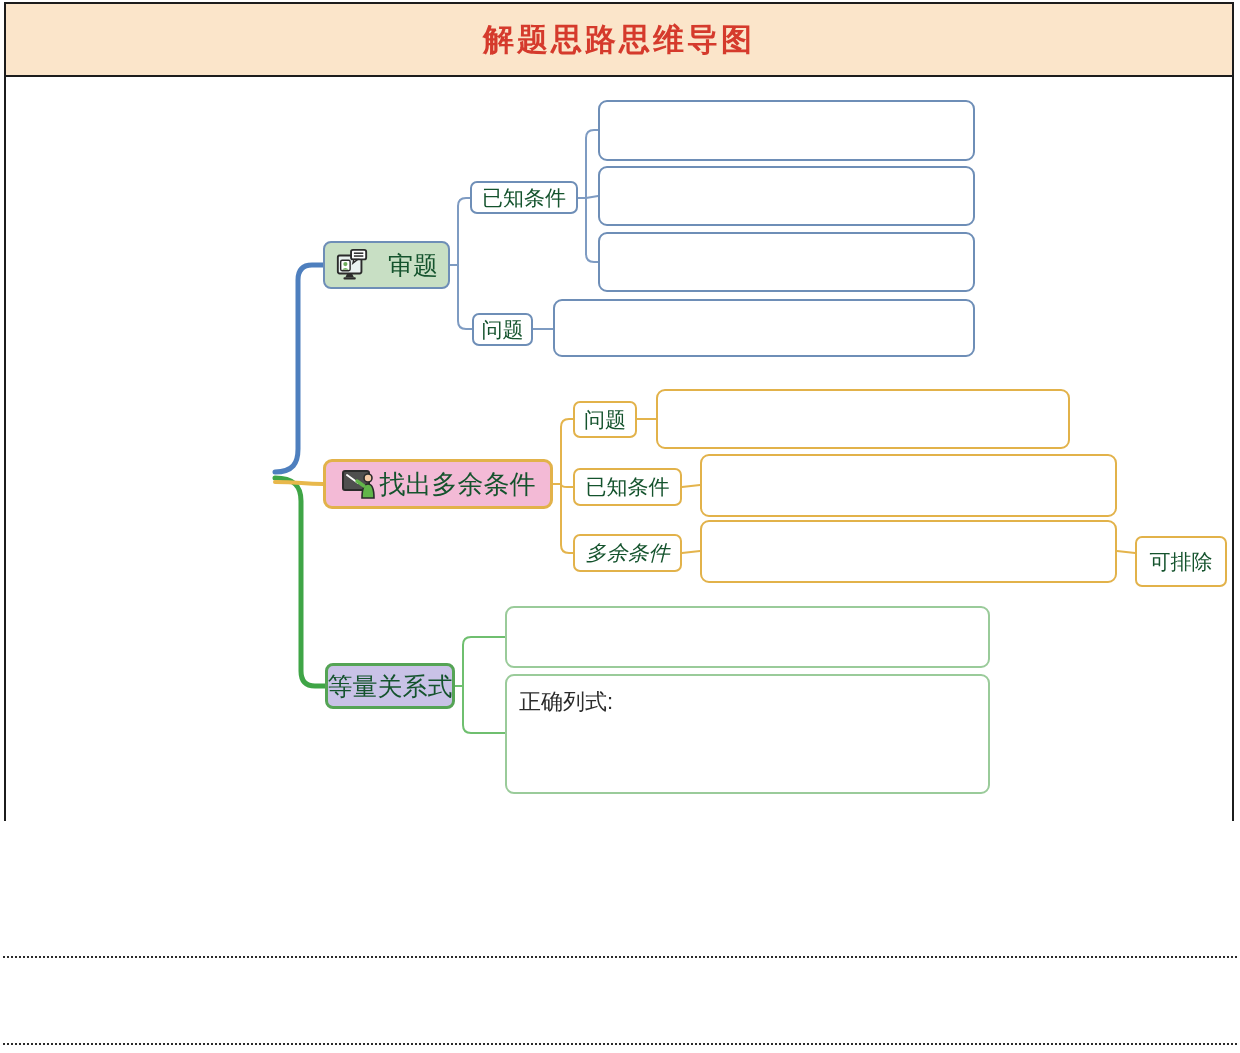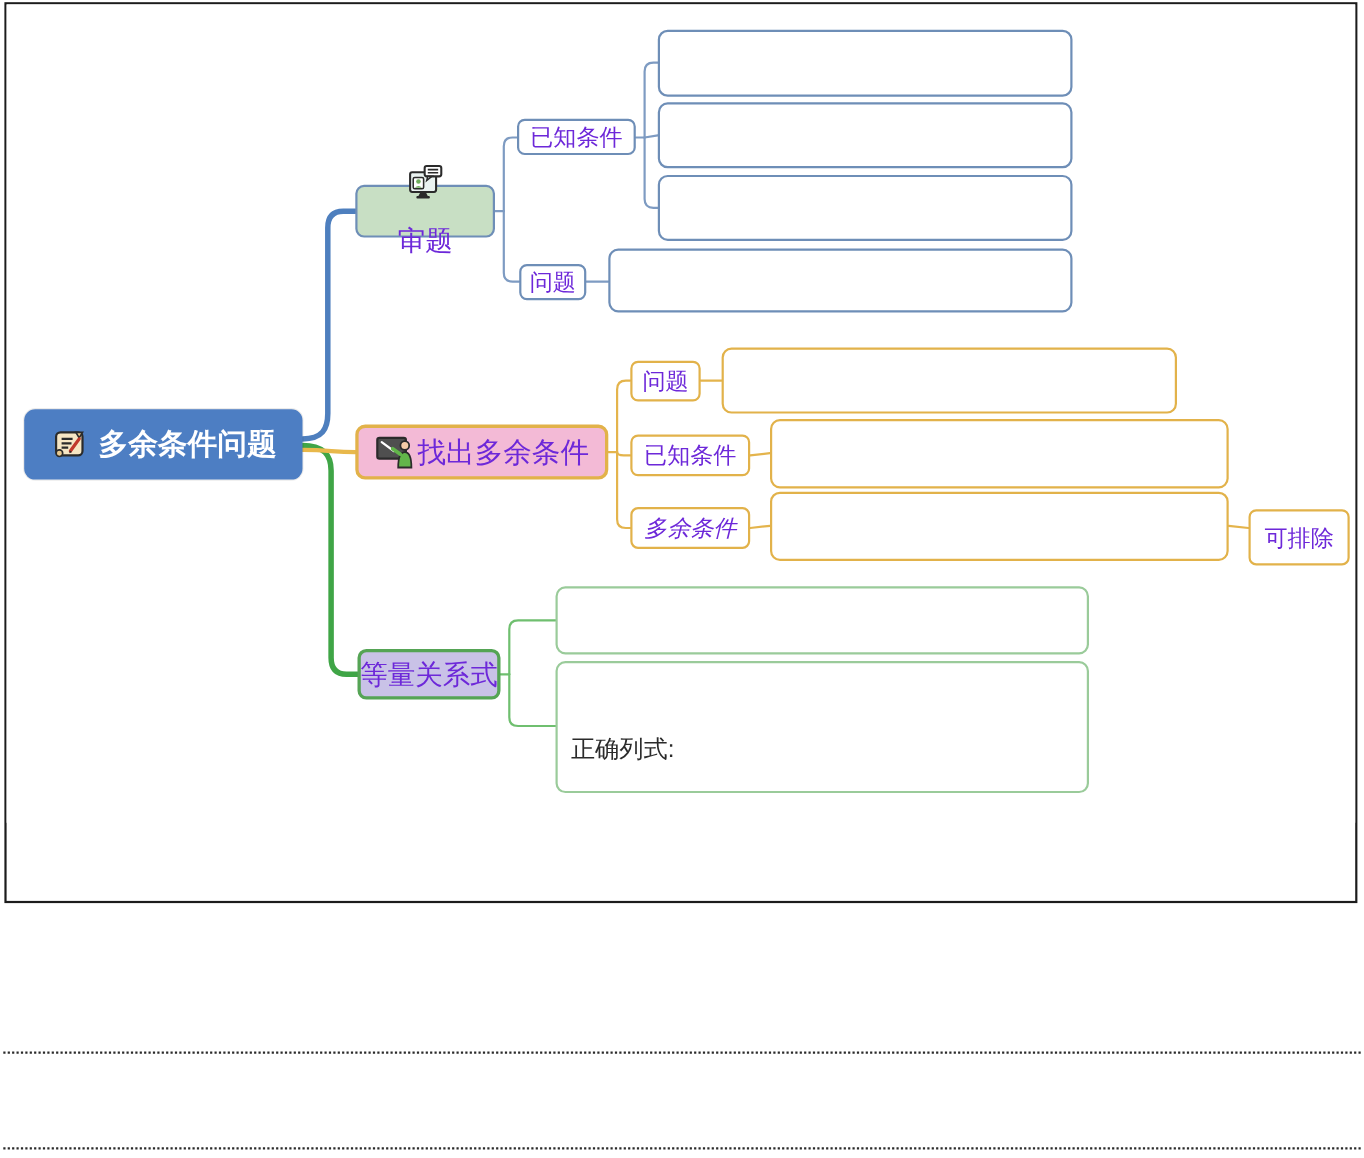--- a/index.html
+++ b/index.html
@@ -13,23 +13,23 @@
 
   svg.connectors{position:absolute;left:0;top:0;width:1226px;height:744px;}
   svg.connectors path{fill:none;stroke-linecap:round;}
   .ln-blue-main{stroke:var(--branch-blue,#4E7FBE);stroke-width:5;}
   .ln-green-main{stroke:var(--branch-green,#3FA546);stroke-width:5;}
   .ln-orange-main{stroke:var(--branch-orange,#E8B84B);stroke-width:4;}
   .ln-blue-thin{stroke:#7E9BC2;stroke-width:2;}
   .ln-orange-thin{stroke:#E4B44C;stroke-width:2;}
   .ln-green-thin{stroke:#6FBF6F;stroke-width:2;}
 
-  .node{position:absolute;box-sizing:border-box;display:flex;align-items:center;justify-content:center;color:#6d28d9;white-space:nowrap;}
+  .node{position:absolute;box-sizing:border-box;display:flex;align-items:center;justify-content:center;color:#14532d;white-space:nowrap;}
   .root-node{left:16px;top:368px;width:253px;height:64px;background:var(--root-bg,#4D7EC3);border-radius:10px;color:#fff;font-weight:bold;font-size:27px;gap:8px;box-shadow:0 0 0 1px rgba(0,0,0,0.08);}
-  .n-shenti{left:317px;top:164px;width:127px;height:48px;background:var(--shenti-bg,#C8DFC4);border:2px solid var(--blue-border,#6E8EB7);border-radius:8px;font-size:25px;gap:19px;flex-direction:column;}
+  .n-shenti{left:317px;top:164px;width:127px;height:48px;background:var(--shenti-bg,#C8DFC4);border:2px solid var(--blue-border,#6E8EB7);border-radius:8px;font-size:25px;gap:19px;}
   .sub-blue{background:#fff;border:2px solid var(--blue-border,#6E8EB7);border-radius:7px;font-size:21px;}
   .n-yizhi{left:464px;top:104px;width:108px;height:33px;}
   .n-wenti-blue{left:466px;top:236px;width:61px;height:33px;}
   .box-blue{position:absolute;box-sizing:border-box;background:#fff;border:2px solid var(--blue-border,#6E8EB7);border-radius:9px;}
   .bb1{left:592px;top:23px;width:377px;height:61px;}
   .bb2{left:592px;top:89px;width:377px;height:60px;}
   .bb3{left:592px;top:155px;width:377px;height:60px;}
   .bb4{left:547px;top:222px;width:422px;height:58px;}
 
   .n-pink{left:317px;top:382px;width:230px;height:50px;background:var(--pink-bg,#F3BAD6);border:3px solid var(--orange-border,#E2B24A);border-radius:9px;font-size:26px;font-weight:500;gap:3px;}
@@ -39,32 +39,35 @@
   .n-duoyu{left:567px;top:457px;width:109px;height:38px;font-style:italic;}
   .n-kepaichu{left:1129px;top:459px;width:92px;height:51px;}
   .box-orange{position:absolute;box-sizing:border-box;background:#fff;border:2px solid var(--orange-border,#E2B24A);border-radius:9px;}
   .ob1{left:650px;top:312px;width:414px;height:60px;}
   .ob2{left:694px;top:377px;width:417px;height:63px;}
   .ob3{left:694px;top:443px;width:417px;height:63px;}
 
   .n-dengliang{left:319px;top:586px;width:130px;height:46px;background:var(--dengliang-bg,#C9C2E7);border:3px solid var(--green-border,#55A455);border-radius:8px;font-size:25px;}
   .box-green{position:absolute;box-sizing:border-box;background:#fff;border:2px solid var(--green-box-border,#9ACB9A);border-radius:9px;}
   .gb1{left:499px;top:529px;width:485px;height:62px;}
-  .gb2{left:499px;top:597px;width:485px;height:120px;display:flex;align-items:flex-end;justify-content:flex-start;padding:23px 12px;font-size:22px;color:#2b2b2b;}
+  .gb2{left:499px;top:597px;width:485px;height:120px;display:flex;align-items:flex-start;justify-content:flex-start;padding:11px 12px;font-size:22px;color:#2b2b2b;}
 
   .icon{display:inline-flex;flex:none;}
 
   .dotline{position:absolute;left:3px;width:1234px;height:0;border-bottom:2px dotted #2b2b2b;}
   .dl1{top:956px;}
   .dl2{top:1043px;}
 </style>
 </head>
 <body>
 
 <div class="frame">
+  <div class="titlebar">
+    <div class="title-text">解题思路思维导图</div>
+  </div>
 
   <div class="maparea">
     <svg class="connectors" viewBox="0 0 1226 744">
       <path class="ln-blue-main" d="M269 395 C287 395 292 386 292 372 L292 203 Q292 188 306 188 L317 188"></path>
       <path class="ln-green-main" d="M269 401 C289 401 295 410 295 424 L295 594 Q295 609 309 609 L319 609"></path>
       <path class="ln-orange-main" d="M269 405 C294 405 296 407 317 407"></path>
 
       <path class="ln-blue-thin" d="M444 188 L452 188"></path>
       <path class="ln-blue-thin" d="M452 188 L452 129 Q452 121 460 121 L464 121"></path>
       <path class="ln-blue-thin" d="M452 188 L452 244 Q452 252 460 252 L466 252"></path>
@@ -81,35 +84,20 @@
       <path class="ln-orange-thin" d="M631 342 L650 342"></path>
       <path class="ln-orange-thin" d="M676 410 L694 408"></path>
       <path class="ln-orange-thin" d="M676 476 L694 474"></path>
       <path class="ln-orange-thin" d="M1111 474 L1129 476"></path>
 
       <path class="ln-green-thin" d="M449 609 L457 609"></path>
       <path class="ln-green-thin" d="M457 609 L457 568 Q457 560 465 560 L499 560"></path>
       <path class="ln-green-thin" d="M457 609 L457 648 Q457 656 465 656 L499 656"></path>
     </svg>
 
-    <div class="node root-node">
-      <span class="icon">
-        <svg width="36" height="36" viewBox="0 0 36 36">
-          <rect x="5" y="7" width="24" height="21" rx="4" fill="#F6E6C4" stroke="#2b2b2b" stroke-width="2"></rect>
-          <path d="M23 7 L29 7 L26 12 Z" fill="#E8C98F" stroke="#2b2b2b" stroke-width="1.5"></path>
-          <circle cx="8" cy="26" r="3" fill="#E8C98F" stroke="#2b2b2b" stroke-width="1.5"></circle>
-          <line x1="10" y1="13" x2="20" y2="13" stroke="#2b2b2b" stroke-width="2"></line>
-          <line x1="10" y1="17" x2="19" y2="17" stroke="#2b2b2b" stroke-width="2"></line>
-          <line x1="10" y1="21" x2="16" y2="21" stroke="#2b2b2b" stroke-width="2"></line>
-          <line x1="18" y1="24" x2="26" y2="13" stroke="#C0392B" stroke-width="3" stroke-linecap="round"></line>
-          <path d="M17 26 L19.5 25 L17.5 23.5 Z" fill="#2b2b2b"></path>
-        </svg>
-      </span>
-      <span>多余条件问题</span>
-    </div>
 
     <div class="node n-shenti">
       <span class="icon">
         <svg width="34" height="34" viewBox="0 0 36 36">
           <rect x="3" y="8" width="25" height="19" rx="2" fill="#EAF3F1" stroke="#2b2b2b" stroke-width="2"></rect>
           <rect x="6" y="13" width="10" height="11" rx="1.5" fill="#ffffff" stroke="#2b2b2b" stroke-width="1.5"></rect>
           <circle cx="11" cy="17" r="2.2" fill="#6FAE5C"></circle>
           <path d="M7.5 23 Q11 19.5 14.5 23 Z" fill="#6FAE5C"></path>
           <rect x="17" y="2" width="16" height="10" rx="2" fill="#ffffff" stroke="#2b2b2b" stroke-width="2"></rect>
           <path d="M20 12 L19 16 L24 12 Z" fill="#ffffff" stroke="#2b2b2b" stroke-width="1.5"></path>

